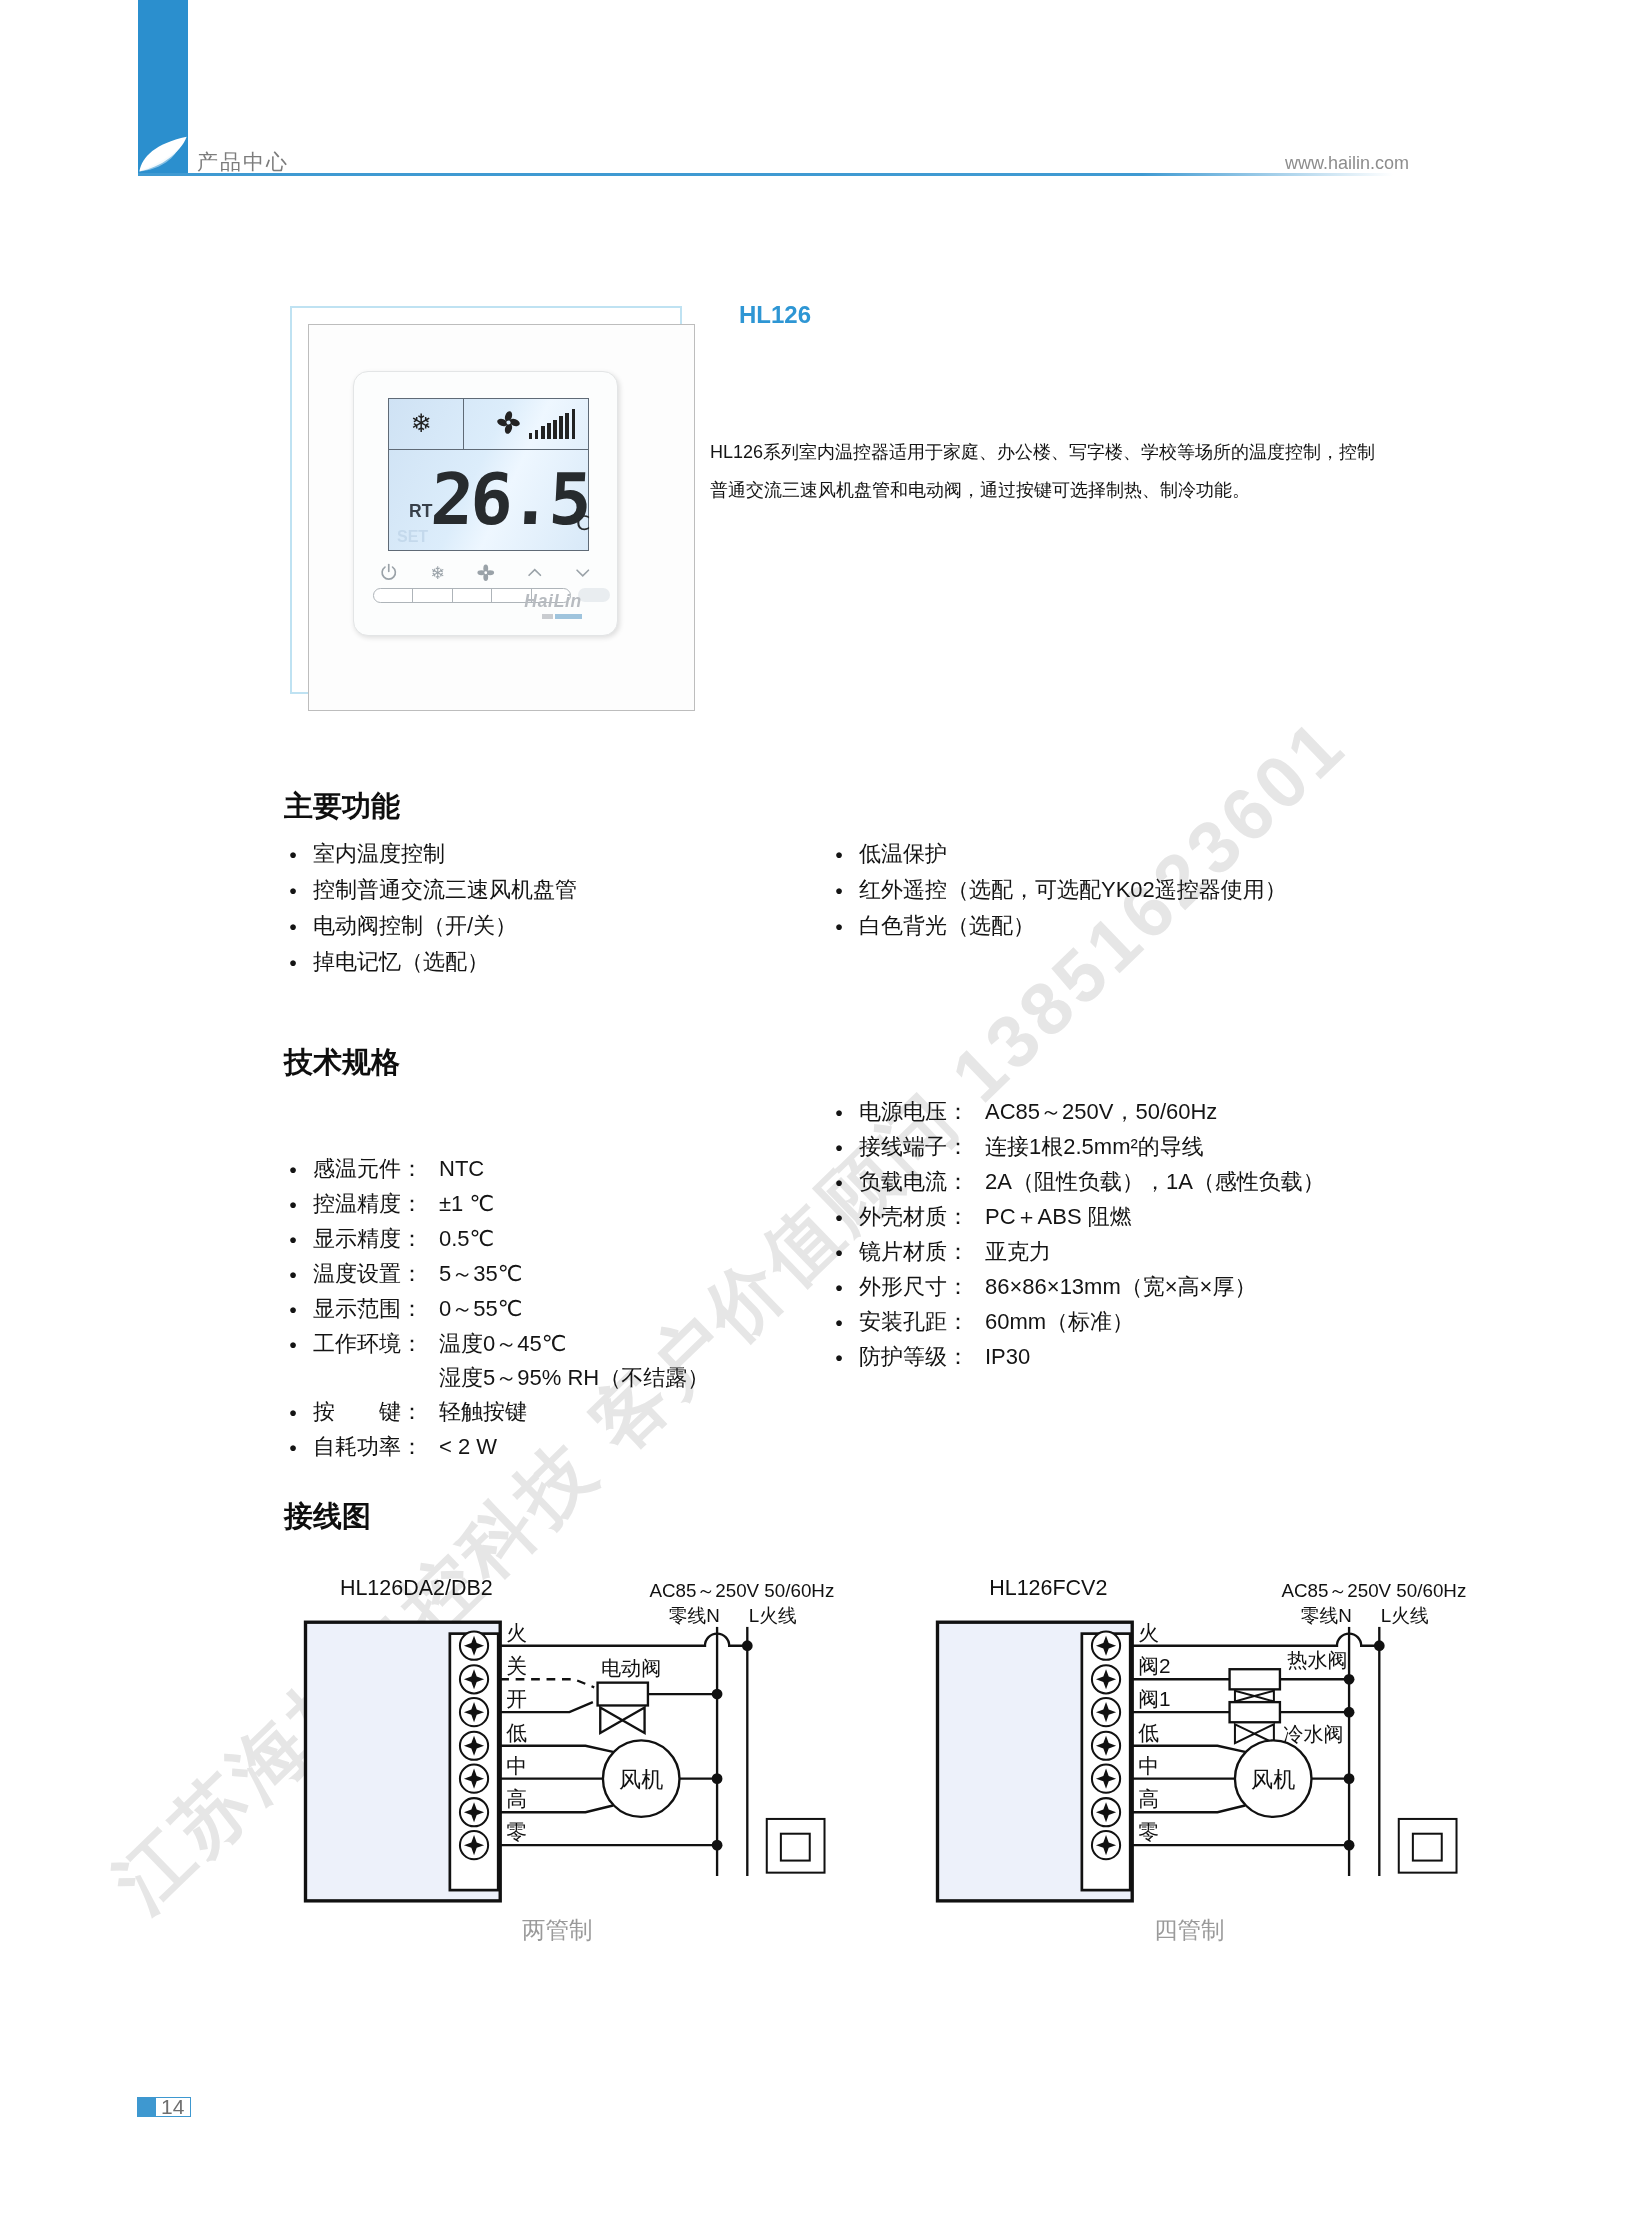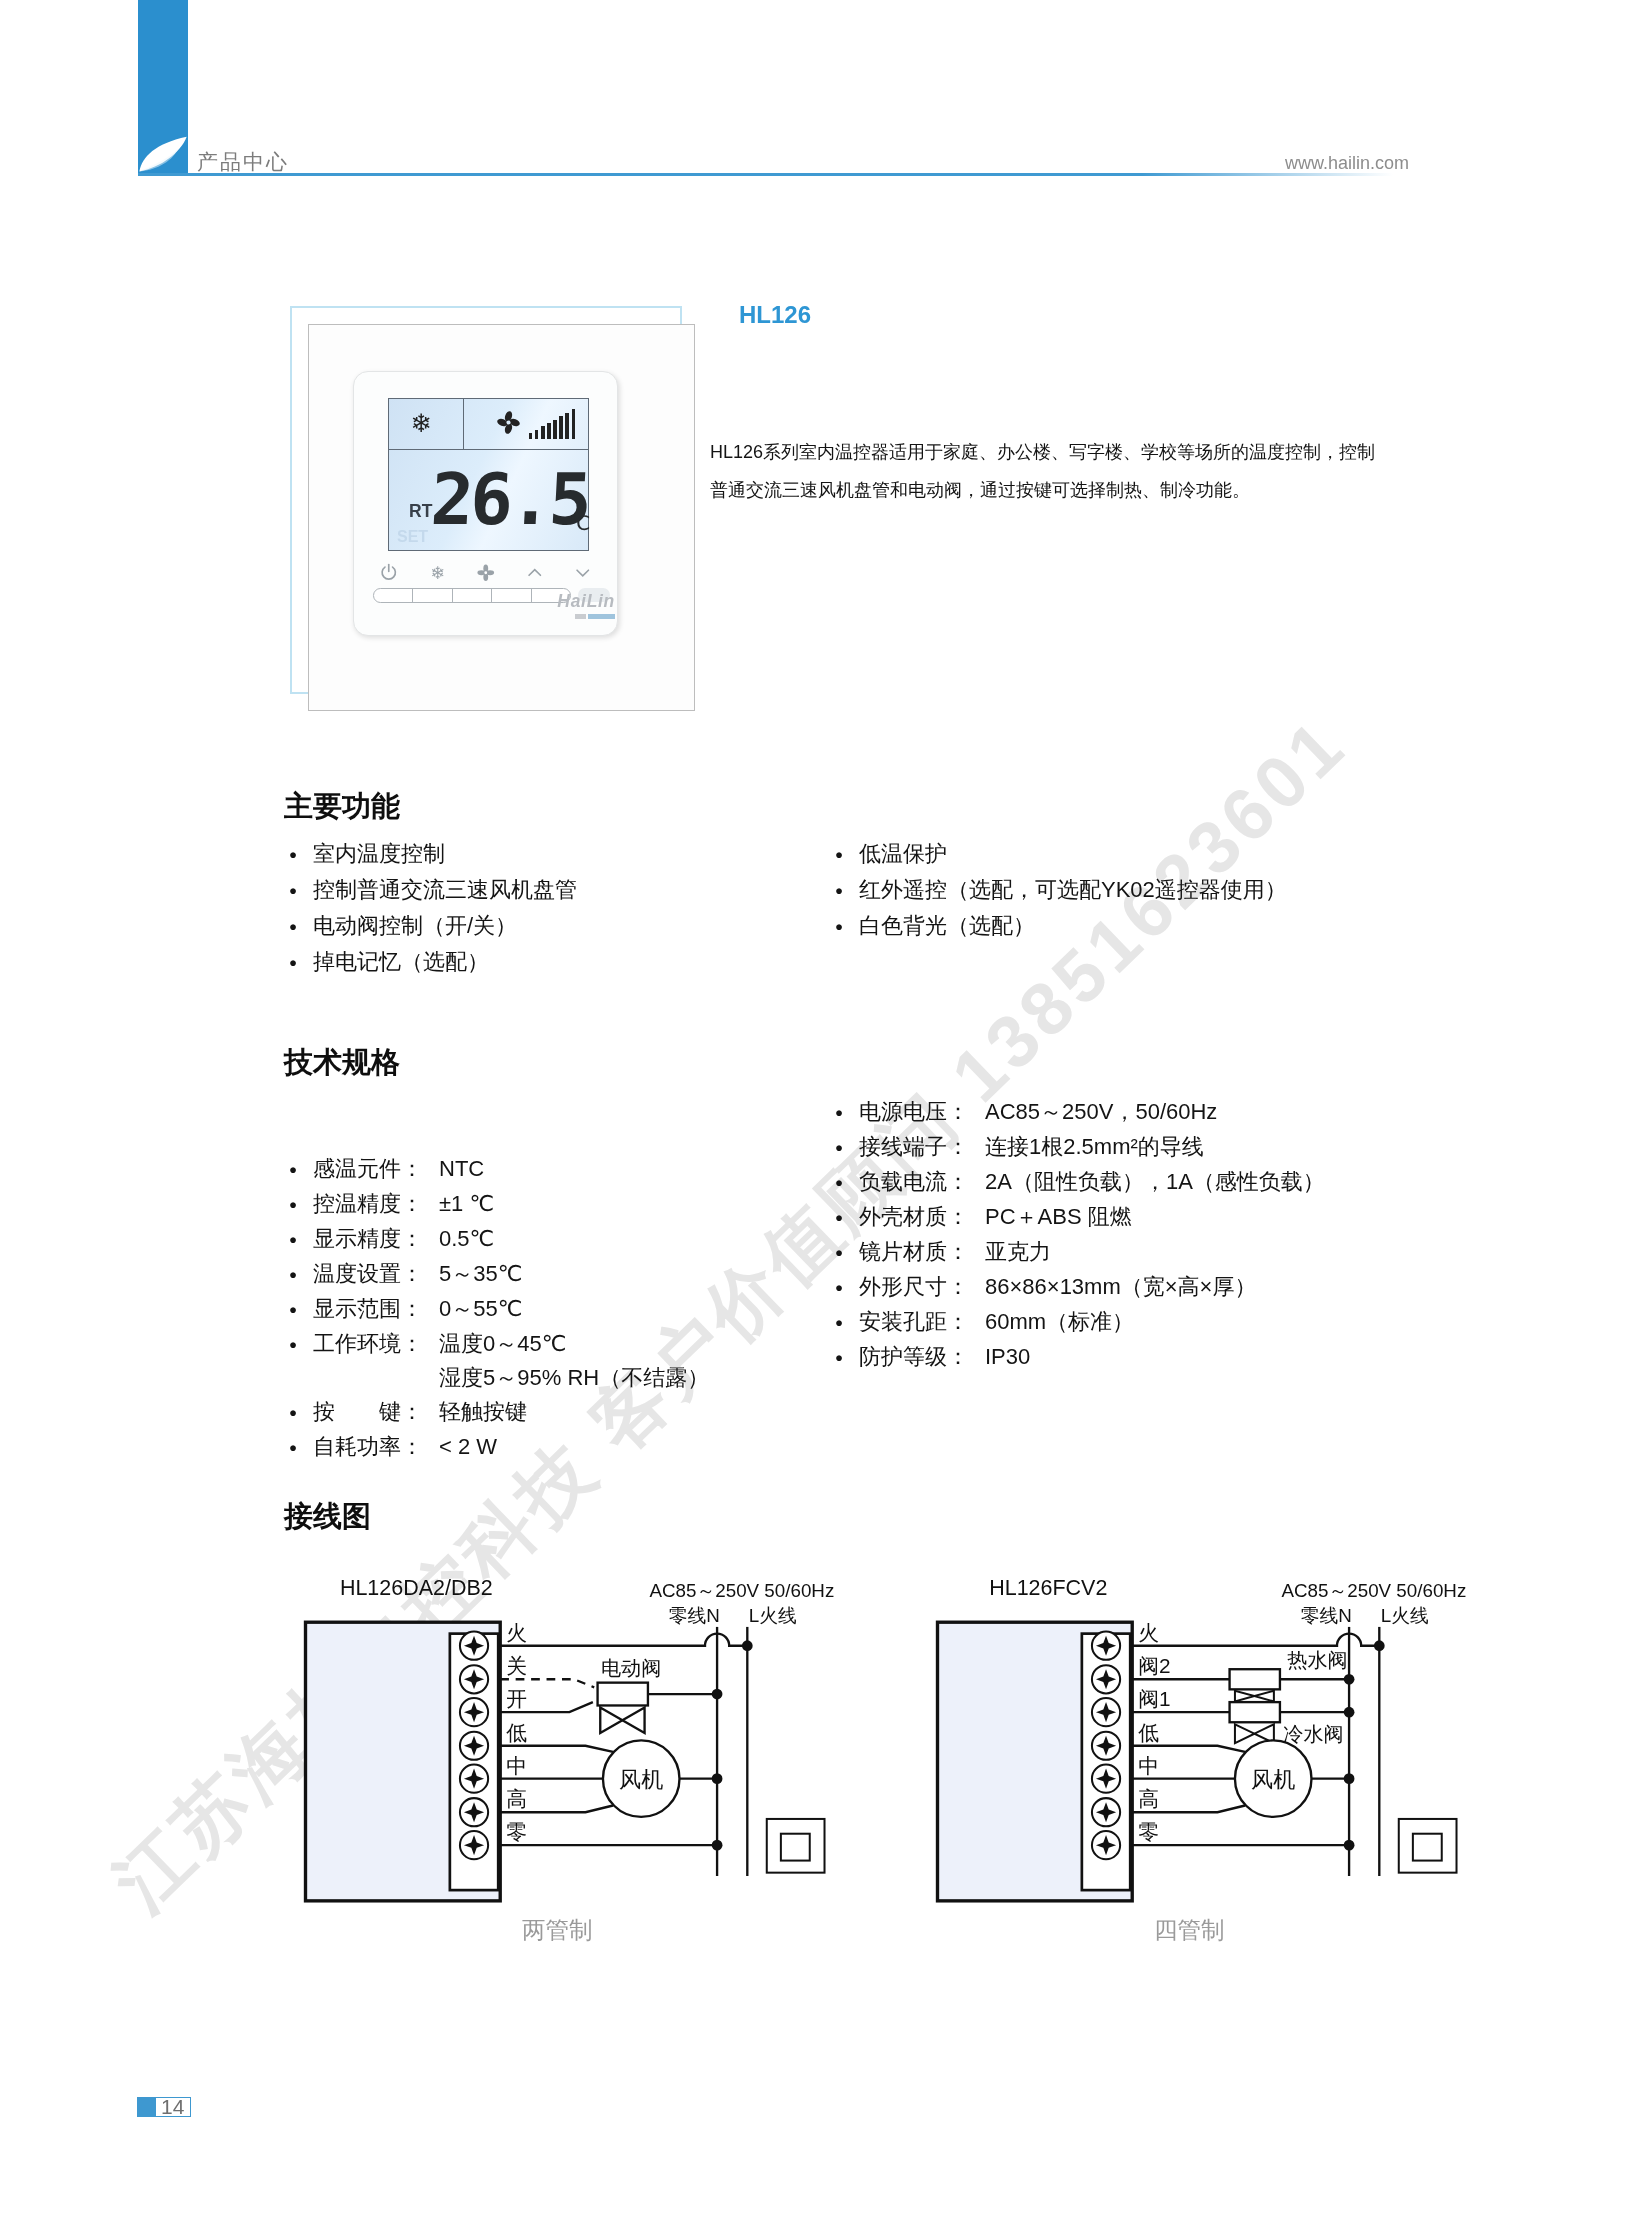--- a/index.html
+++ b/index.html
@@ -34,21 +34,21 @@
   .lcd-num{position:absolute;left:42px;top:59px;font-family:"DejaVu Sans Mono",monospace;font-weight:bold;
            font-size:71px;color:#272b2e;letter-spacing:-3.4px;transform:skewX(-3deg);}
   .lcd-unit{position:absolute;left:179px;top:112px;font-size:20px;color:#272b2e;}
   .btn-icons{position:absolute;left:23px;top:189px;width:218px;display:flex;justify-content:space-between;}
   .btn-icons .bi{width:24px;height:24px;display:flex;align-items:center;justify-content:center;color:#9aa2a8;font-size:17.5px;}
   .pillbar{position:absolute;left:19px;top:216px;width:196px;height:12.8px;border:1.3px solid #aeb4b9;border-radius:7.4px;
            display:flex;background:#fff;}
   .pillbar i{flex:1;border-right:1.3px solid #aeb4b9;}
   .pillbar i:last-child{border-right:none;}
   .pill-solid{position:absolute;left:224px;top:216px;width:32px;height:14px;background:#e9edf0;border-radius:7.4px;}
-  .brand{position:absolute;right:2px;bottom:16px;text-align:right;}
+  .brand{position:absolute;right:35px;bottom:16px;text-align:right;}
   .brand .bt{font-size:17.5px;font-weight:bold;font-style:italic;color:#b7bbc0;letter-spacing:0.7px;}
   .brand .bu{margin-top:2px;height:5.4px;display:flex;justify-content:flex-end;gap:2px;}
   .brand .bu .g{width:10.7px;background:#c9ccd0;}
   .brand .bu .b{width:27px;background:#9fc4dd;}
   
   .model-title{position:absolute;left:739px;top:301px;font-size:24px;font-weight:bold;color:#2e96d4;z-index:2;}
   .descr{position:absolute;left:710px;top:433px;width:682px;font-size:18px;line-height:38px;color:#141414;z-index:2;}
   
   .sec-title{position:absolute;font-size:29px;font-weight:bold;color:#0e0e0e;z-index:2;}
   .list{position:absolute;z-index:2;font-size:22px;color:#141414;}

